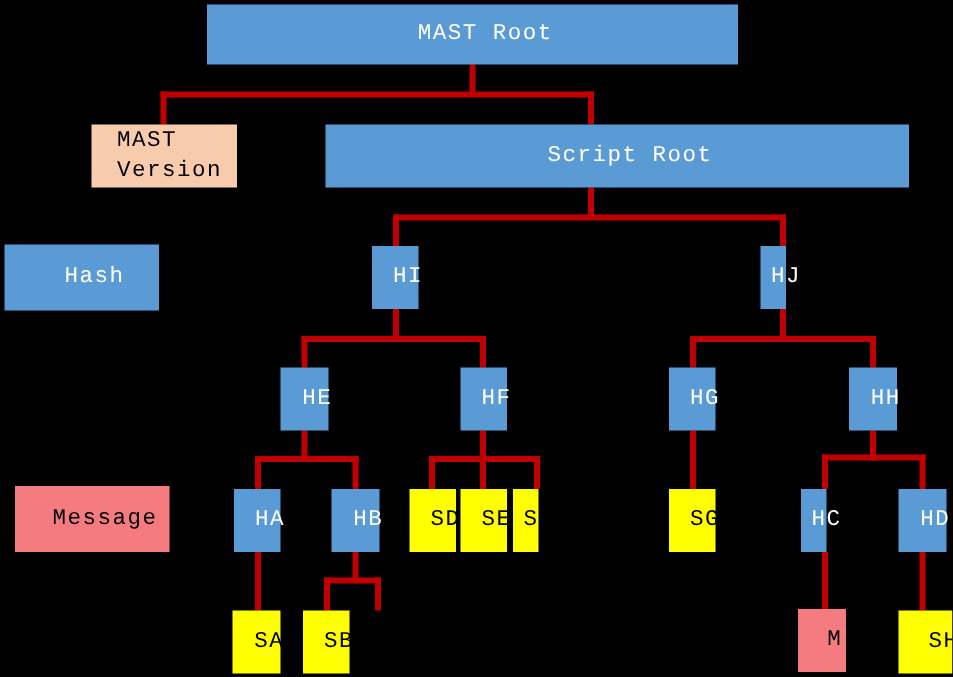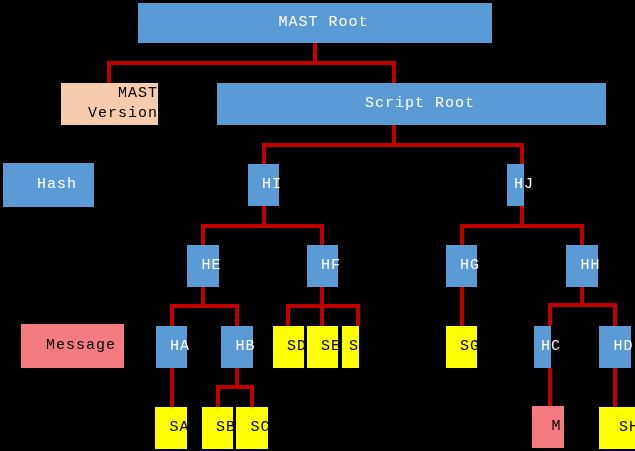--- a/index.html
+++ b/index.html
@@ -9,21 +9,21 @@
     height: 451px;
     background: var(--background, #000);
     font-family: "Liberation Mono", "DejaVu Sans Mono", monospace;
     overflow: hidden;
   }
   .node {
     position: absolute;
     display: flex;
     align-items: center;
     justify-content: center;
-    text-align: right;
+    text-align: left;
     font-size: 15px;
     letter-spacing: 1px;
     line-height: 20px;
     box-sizing: border-box;
     padding-left: 17px;
   }
   .blue   { background: var(--hash_blue, #5b9bd5);        color: var(--text_on_blue, #fff); }
   .yellow { background: var(--subscript_yellow, #ffff00); color: var(--text_dark, #000); }
   .peach  { background: var(--version_peach, #f8cbad);    color: var(--text_dark, #000); }
   .salmon { background: var(--message_salmon, #f47c80);   color: var(--text_dark, #000); }
@@ -78,22 +78,22 @@
 
   <div class="edge" style="left:235px;top:368px;width:4px;height:21px"></div>
   <div class="edge" style="left:216px;top:385px;width:38px;height:4px"></div>
   <div class="edge" style="left:216px;top:385px;width:4px;height:22px"></div>
   <div class="edge" style="left:250px;top:385px;width:4px;height:22px"></div>
 
   <div class="edge" style="left:548px;top:368px;width:4px;height:38px"></div>
 
   <div class="edge" style="left:613px;top:368px;width:4px;height:39px"></div>
 
-  <div class="node blue" style="left:3px;top:163px;width:91px;height:44px">Hash</div>
-  <div class="node salmon" style="left:21px;top:324px;width:103px;height:44px">Message</div>
+  <div class="node blue" style="left:3px;top:163px;width:103px;height:44px">Hash</div>
+  <div class="node salmon" style="left:10px;top:324px;width:103px;height:44px">Message</div>
 
   <div class="node blue" style="left:138px;top:3px;width:354px;height:40px">MAST Root</div>
   <div class="node peach" style="left:61px;top:83px;width:97px;height:42px">MAST Version</div>
   <div class="node blue" style="left:217px;top:83px;width:389px;height:42px">Script Root</div>
 
   <div class="node blue" style="left:248px;top:164px;width:31px;height:42px">HI</div>
   <div class="node blue" style="left:507px;top:164px;width:14px;height:42px">HJ</div>
 
   <div class="node blue" style="left:307px;top:245px;width:31px;height:42px">HF</div>
   <div class="node blue" style="left:187px;top:245px;width:32px;height:42px">HE</div>
@@ -104,17 +104,16 @@
   <div class="node blue" style="left:221px;top:326px;width:32px;height:42px">HB</div>
   <div class="node yellow" style="left:307px;top:326px;width:31px;height:42px">SE</div>
   <div class="node yellow" style="left:273px;top:326px;width:31px;height:42px">SD</div>
   <div class="node yellow" style="left:342px;top:326px;width:16px;height:42px">SF</div>
   <div class="node yellow" style="left:446px;top:326px;width:31px;height:42px">SG</div>
   <div class="node blue" style="left:534px;top:326px;width:16px;height:42px">HC</div>
   <div class="node blue" style="left:599px;top:326px;width:32px;height:42px">HD</div>
 
   <div class="node yellow" style="left:155px;top:407px;width:32px;height:42px">SA</div>
   <div class="node yellow" style="left:202px;top:407px;width:31px;height:42px">SB</div>
-  <div class="node yellow" style="left:236px;top:407px;width:32px;height:42px">SC</div>
   <div class="node salmon" style="left:532px;top:406px;width:32px;height:42px">M</div>
   <div class="node yellow" style="left:599px;top:407px;width:43px;height:42px">SH</div>
 
 </div>
 
 </body></html>

